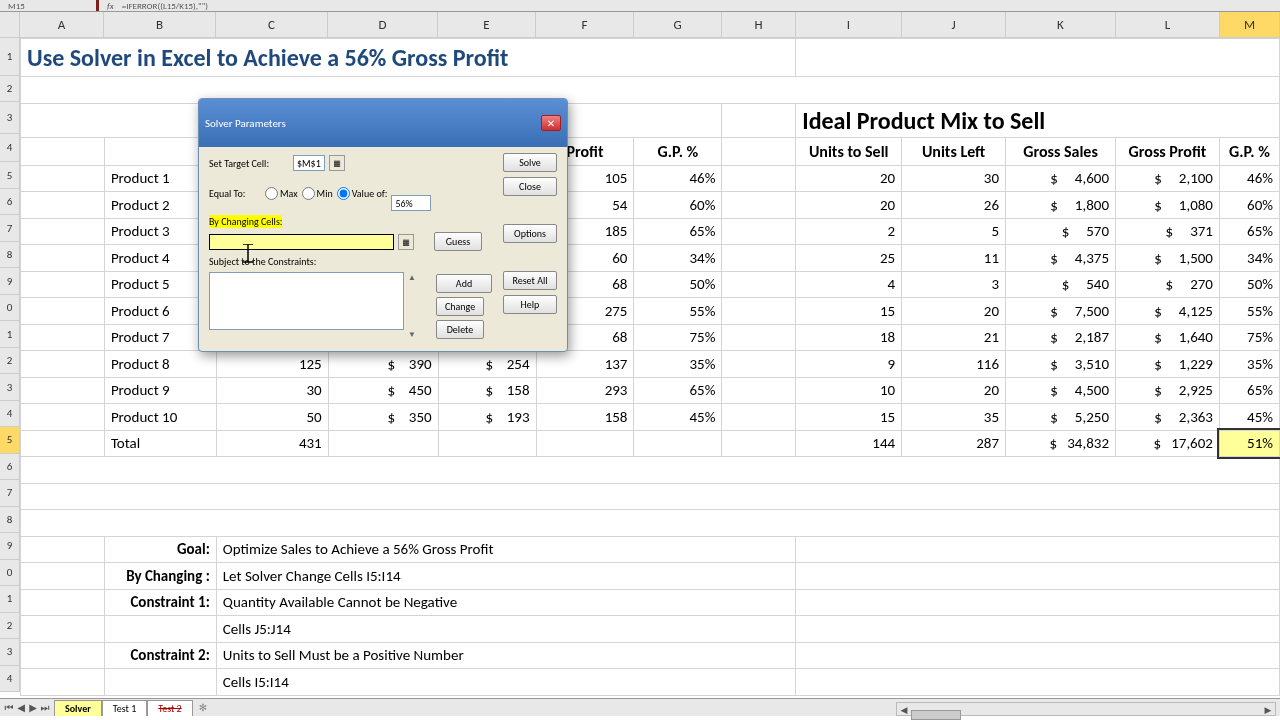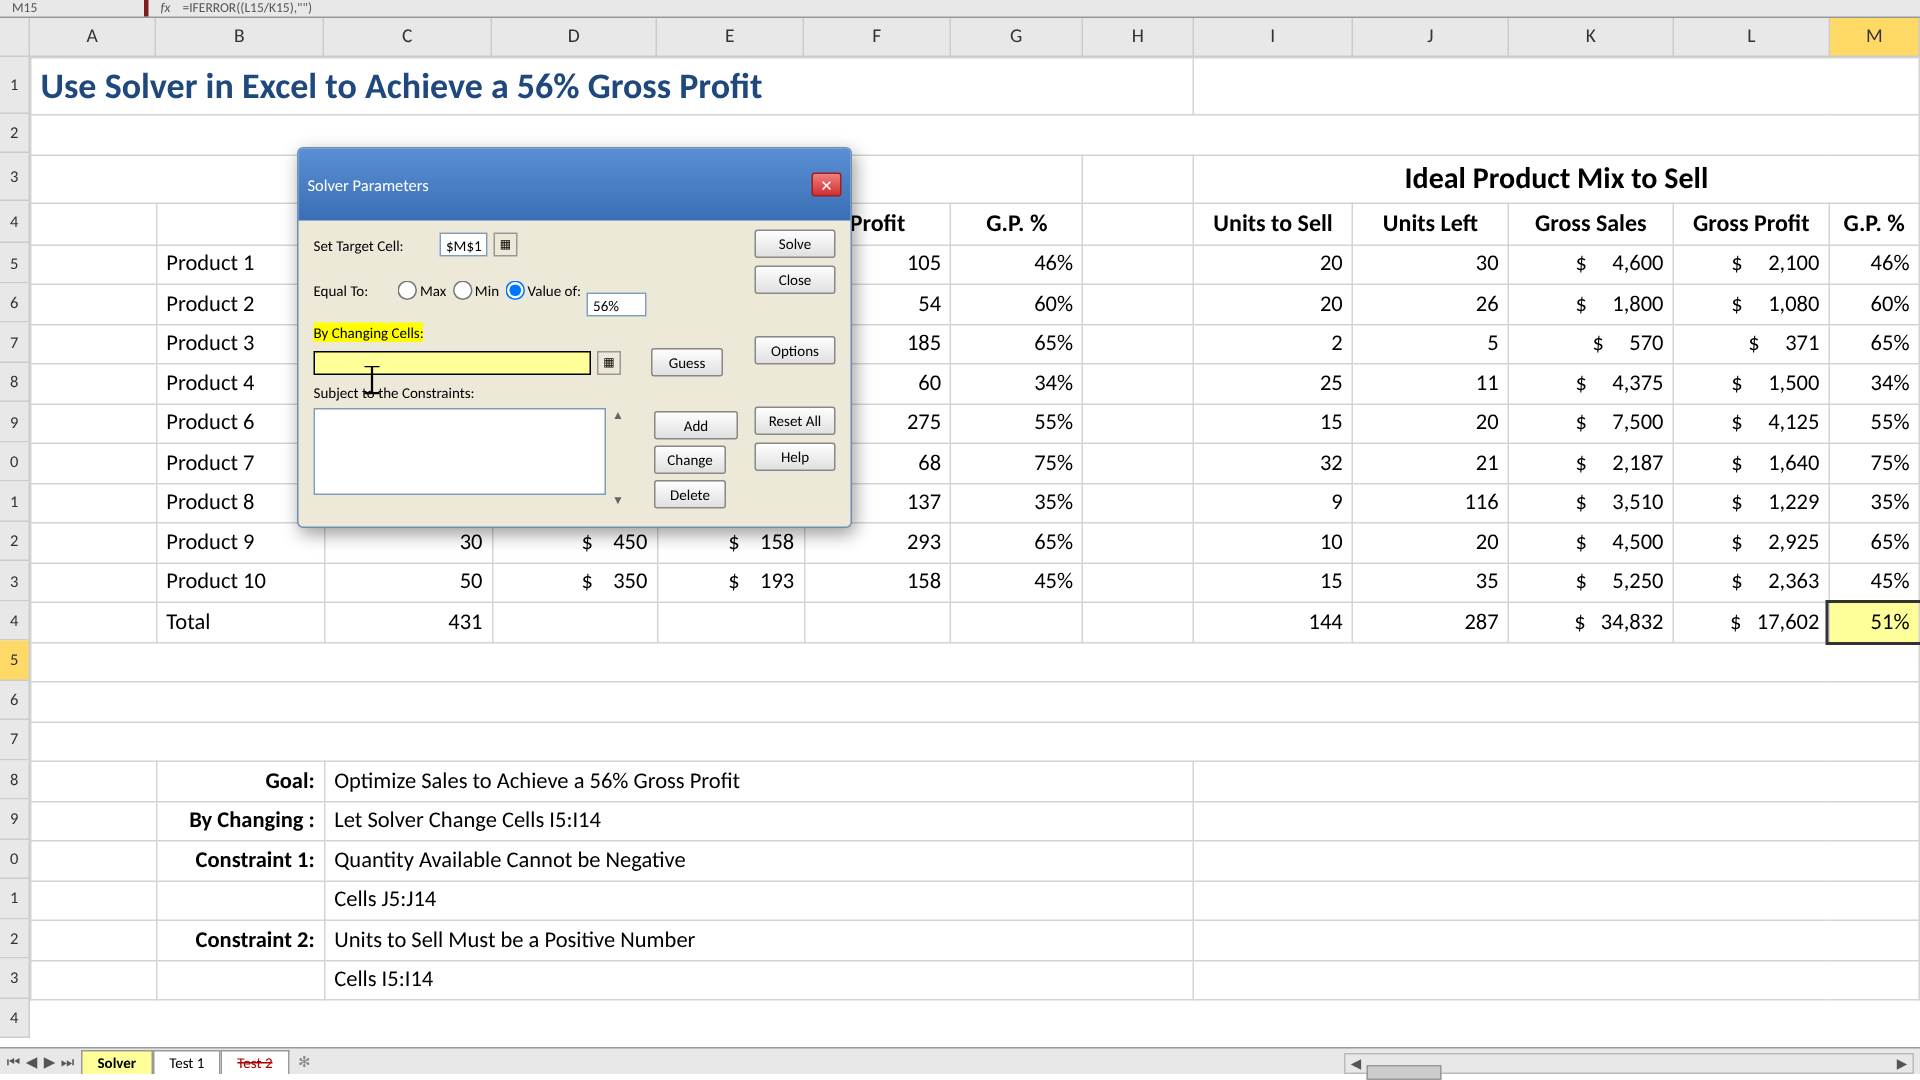--- a/index.html
+++ b/index.html
@@ -19,21 +19,21 @@
   
   .grid-area { display: flex; height: 654px; }
   .row-headers { width: 20px; display: flex; flex-direction: column; }
   .row-h { background: #e8e8e8; border-right: 1px solid #ccc; border-bottom: 1px solid #ccc; font-size: 11px; display: flex; align-items: center; justify-content: center; color: #333; }
   .row-h.sel { background: #ffd966; }
   .cells { position: relative; flex: 1; }
   .cells table { border-collapse: collapse; width: 100%; }
   .cells td { border: 1px solid #d4d4d4; font-size: 15px; padding: 2px 6px; height: 26.5px; color: #000; }
   .cells td.tr1 { height: 38px; }
   .cells td.title { font-size: 24px; font-weight: 600; color: #1f497d; }
-  .cells td.big-hdr { font-size: 20px; font-weight: 600; text-align: center; color: #000; margin-top: 14px; }
+  .cells td.big-hdr { font-size: 24px; font-weight: 600; text-align: left; color: #000; margin-top: 14px; }
   .cells td.col-label { font-weight: 600; font-size: 16px; text-align: center; }
   .cells td.num { text-align: right; }
   .cells td.pct { text-align: right; }
   .cells td.label { font-weight: 600; text-align: right; }
   .cells td.active { background: #ffff99; outline: 2px solid #333; }
   
   
   .dialog { position: absolute; left: 198px; top: 98px; width: 370px; background: #ece9d8; border: 1px solid #6b8fb5; box-shadow: 2px 4px 12px rgba(0,0,0,0.4); border-radius: 4px; }
   .dlg-title { background: linear-gradient(to bottom, #5a8fd6, #3a6fb6); color: #fff; font-size: 11px; padding: 16px 6px; display: flex; justify-content: space-between; align-items: center; border-radius: 3px 3px 0 0; }
   .dlg-close { background: linear-gradient(to bottom, #f08080, #d03030); color: #fff; width: 20px; height: 16px; border-radius: 2px; display: flex; align-items: center; justify-content: center; font-size: 10px; border: 1px solid #a02020; cursor: pointer; }
@@ -222,20 +222,35 @@
     <td class="pct">34%</td>
     <td></td>
     <td class="num">25</td>
     <td class="num">11</td>
     <td class="num"><span>$&nbsp;&nbsp;&nbsp;&nbsp;&nbsp;</span>4,375</td>
     <td class="num"><span>$&nbsp;&nbsp;&nbsp;&nbsp;&nbsp;</span>1,500</td>
     <td class="pct">34%</td>
           </tr>
           <tr>
     <td></td>
+    <td>Product 5</td>
+    <td class="num"></td>
+    <td class="num"></td>
+    <td class="num"></td>
+    <td class="num">68</td>
+    <td class="pct">50%</td>
+    <td></td>
+    <td class="num">4</td>
+    <td class="num">3</td>
+    <td class="num"><span>$&nbsp;&nbsp;&nbsp;&nbsp;&nbsp;</span>540</td>
+    <td class="num"><span>$&nbsp;&nbsp;&nbsp;&nbsp;&nbsp;</span>270</td>
+    <td class="pct">50%</td>
+          </tr>
+          <tr>
+    <td></td>
     <td>Product 6</td>
     <td class="num">55</td>
     <td class="num">$&nbsp;&nbsp;&nbsp;&nbsp;300</td>
     <td class="num">$&nbsp;&nbsp;&nbsp;&nbsp;225</td>
     <td class="num">275</td>
     <td class="pct">55%</td>
     <td></td>
     <td class="num">15</td>
     <td class="num">20</td>
     <td class="num"><span>$&nbsp;&nbsp;&nbsp;&nbsp;&nbsp;</span>7,500</td>
@@ -244,21 +259,21 @@
           </tr>
           <tr>
     <td></td>
     <td>Product 7</td>
     <td class="num">45</td>
     <td class="num">$&nbsp;&nbsp;&nbsp;&nbsp;90</td>
     <td class="num">$&nbsp;&nbsp;&nbsp;&nbsp;23</td>
     <td class="num">68</td>
     <td class="pct">75%</td>
     <td></td>
-    <td class="num">32</td>
+    <td class="num">18</td>
     <td class="num">21</td>
     <td class="num"><span>$&nbsp;&nbsp;&nbsp;&nbsp;&nbsp;</span>2,187</td>
     <td class="num"><span>$&nbsp;&nbsp;&nbsp;&nbsp;&nbsp;</span>1,640</td>
     <td class="pct">75%</td>
           </tr>
           <tr>
     <td></td>
     <td>Product 8</td>
     <td class="num">125</td>
     <td class="num">$&nbsp;&nbsp;&nbsp;&nbsp;390</td>

